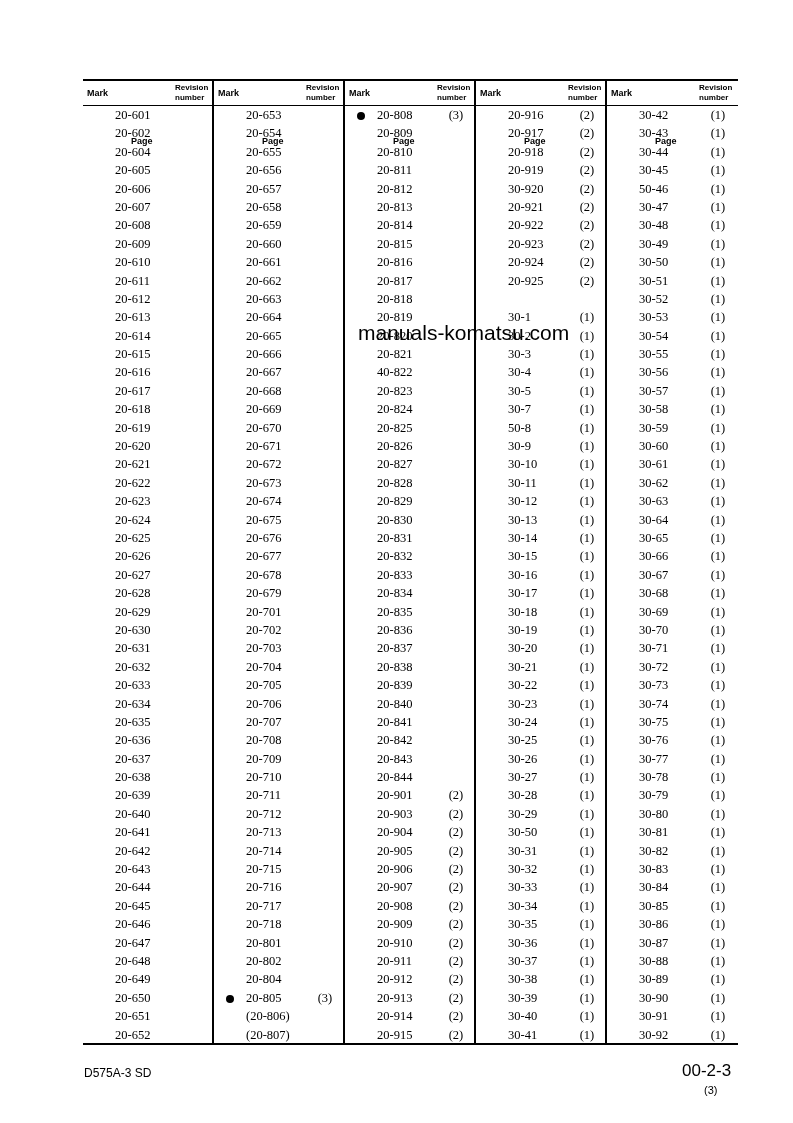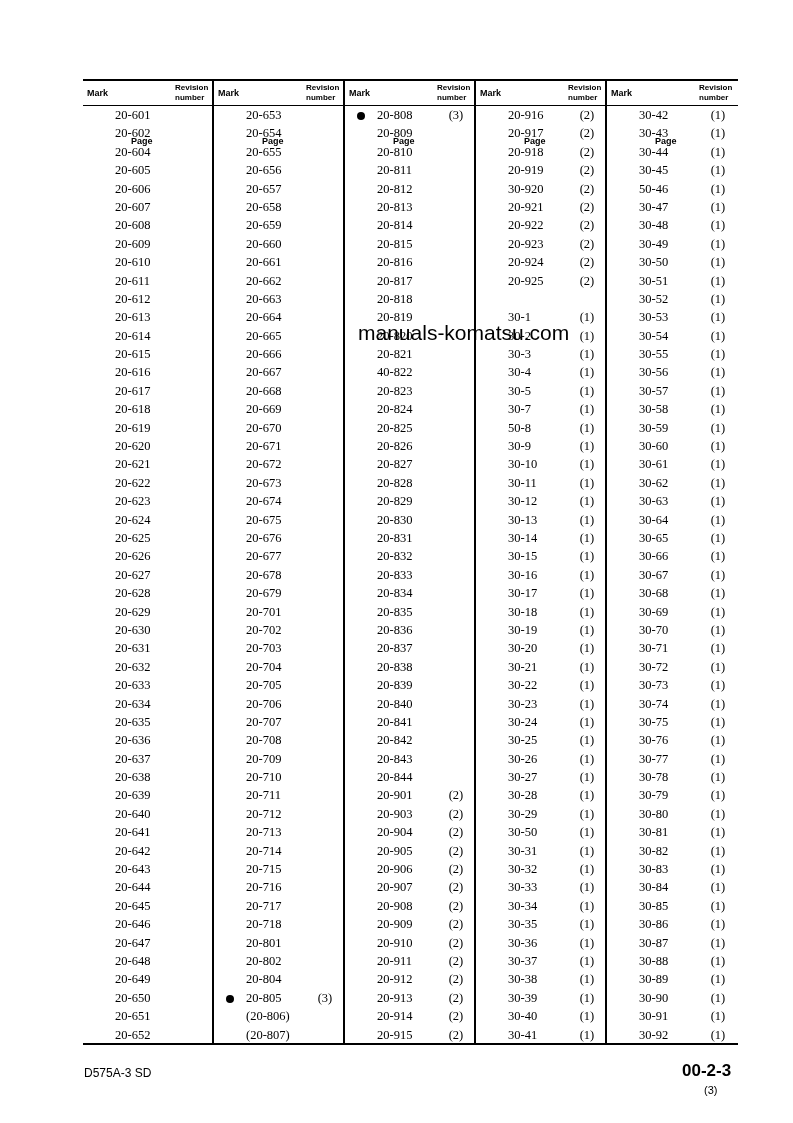--- a/index.html
+++ b/index.html
@@ -14,21 +14,21 @@
   .hdr .mark { position:absolute; left:4px; top:5px; }
   .hdr .page { position:absolute; left:48px; top:5px;margin-top:48px; }
   .hdr .rev { position:absolute; left:92px; top:0; width:38px; text-align:left; font-size:8px; line-height:10px; }
   .rows { position:absolute; top:27px; left:0; width:131px;font-family:Liberation Serif, serif; }
   .row { position:relative; height:18.4px; font-size:12.5px; line-height:18.4px; }
   .row .dot { position:absolute; left:12px; top:6px; width:8px; height:8px; border-radius:50%; background:#000; }
   .row .pg { position:absolute; left:32px; width:60px; text-align:left; }
   .row .rv { position:absolute; left:96px; width:30px; text-align:center; }
   .watermark { position:absolute; left:358px; top:321px; font-size:21px; color:#000000; letter-spacing:0px; white-space:nowrap; }
   .footer-left { position:absolute; left:84px; top:1066px; font-size:12px; }
-  .footer-page { position:absolute; left:682px; top:1061px; font-size:17px; font-weight:bold; }
+  .footer-page { position:absolute; left:682px; top:1061px; font-size:17px; font-weight:normal; }
   .footer-rev { position:absolute; left:704px; top:1084px; font-size:11px; }
 </style>
 </head>
 <body>
 
 <div id="table-wrap">
   <div class="top-rule"></div>
   <div class="head-rule"></div>
   <div class="bottom-rule"></div>
   <div class="vline" style="left:129px"></div>

